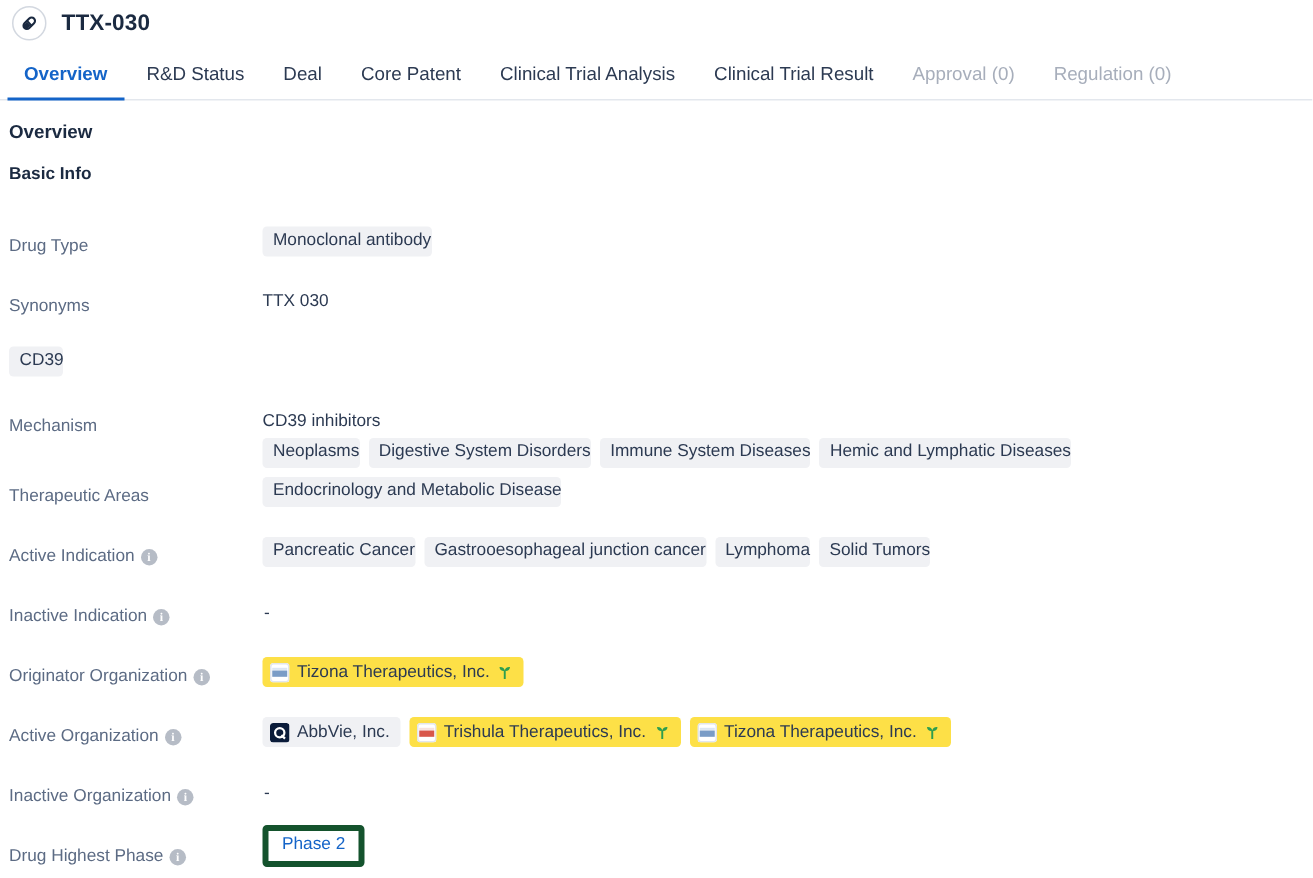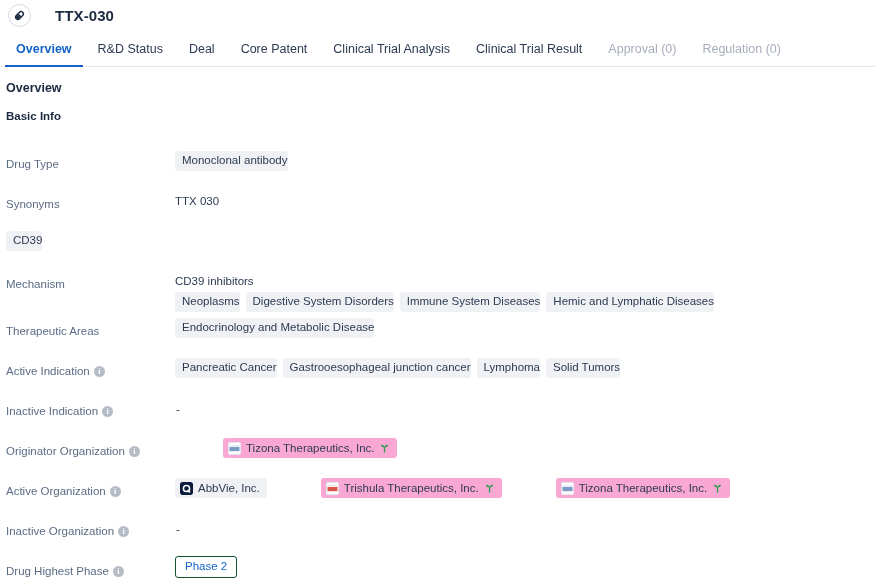--- a/index.html
+++ b/index.html
@@ -10,21 +10,21 @@
     color: #2c3a52;
     overflow: hidden;
   }
 
   
   .header {
     height: 31px;
     display: flex;
     align-items: center;
     padding-left: 8px;
-    gap: 24px;
+    gap: 10px;
   }
   .drug-icon {
     width: 23px; height: 23px;
     border-radius: 50%;
     border: 1px solid #d3d8e0;
     background: #ffffff;
     display: flex; align-items: center; justify-content: center;
     flex: none;
   }
   .drug-icon svg { display: block; }
@@ -152,38 +152,38 @@
     display: inline-flex;
     align-items: center;
     gap: 5px;
     border-radius: 3px;
     padding: 3px 7px 3px 5px;
     font-size: 11.5px;
     line-height: 14px;
     white-space: nowrap;
     color: #2c3a52;
   }
-  .org-chip.green { background: #f9a8d4; margin-left: 48px; }
+  .org-chip.green { background: #fde047; }
   .org-chip.grey { background: #f0f1f4; }
   .org-logo {
     width: 13px; height: 13px;
     border-radius: 2px;
     flex: none;
     display: block;
   }
   .sprout {
     width: 11px; height: 11px;
     flex: none;
     display: block;
   }
 
   
   .phase-badge {
     display: inline-block;
-    border: 1px solid #14532d;
+    border: 4px solid #14532d;
     color: #1464c8;
     border-radius: 3px;
     font-size: 11.5px;
     padding: 3px 9px 4px 9px;
     line-height: 13px;
     background: #ffffff;
   }
 </style>
 </head>
 <body>

